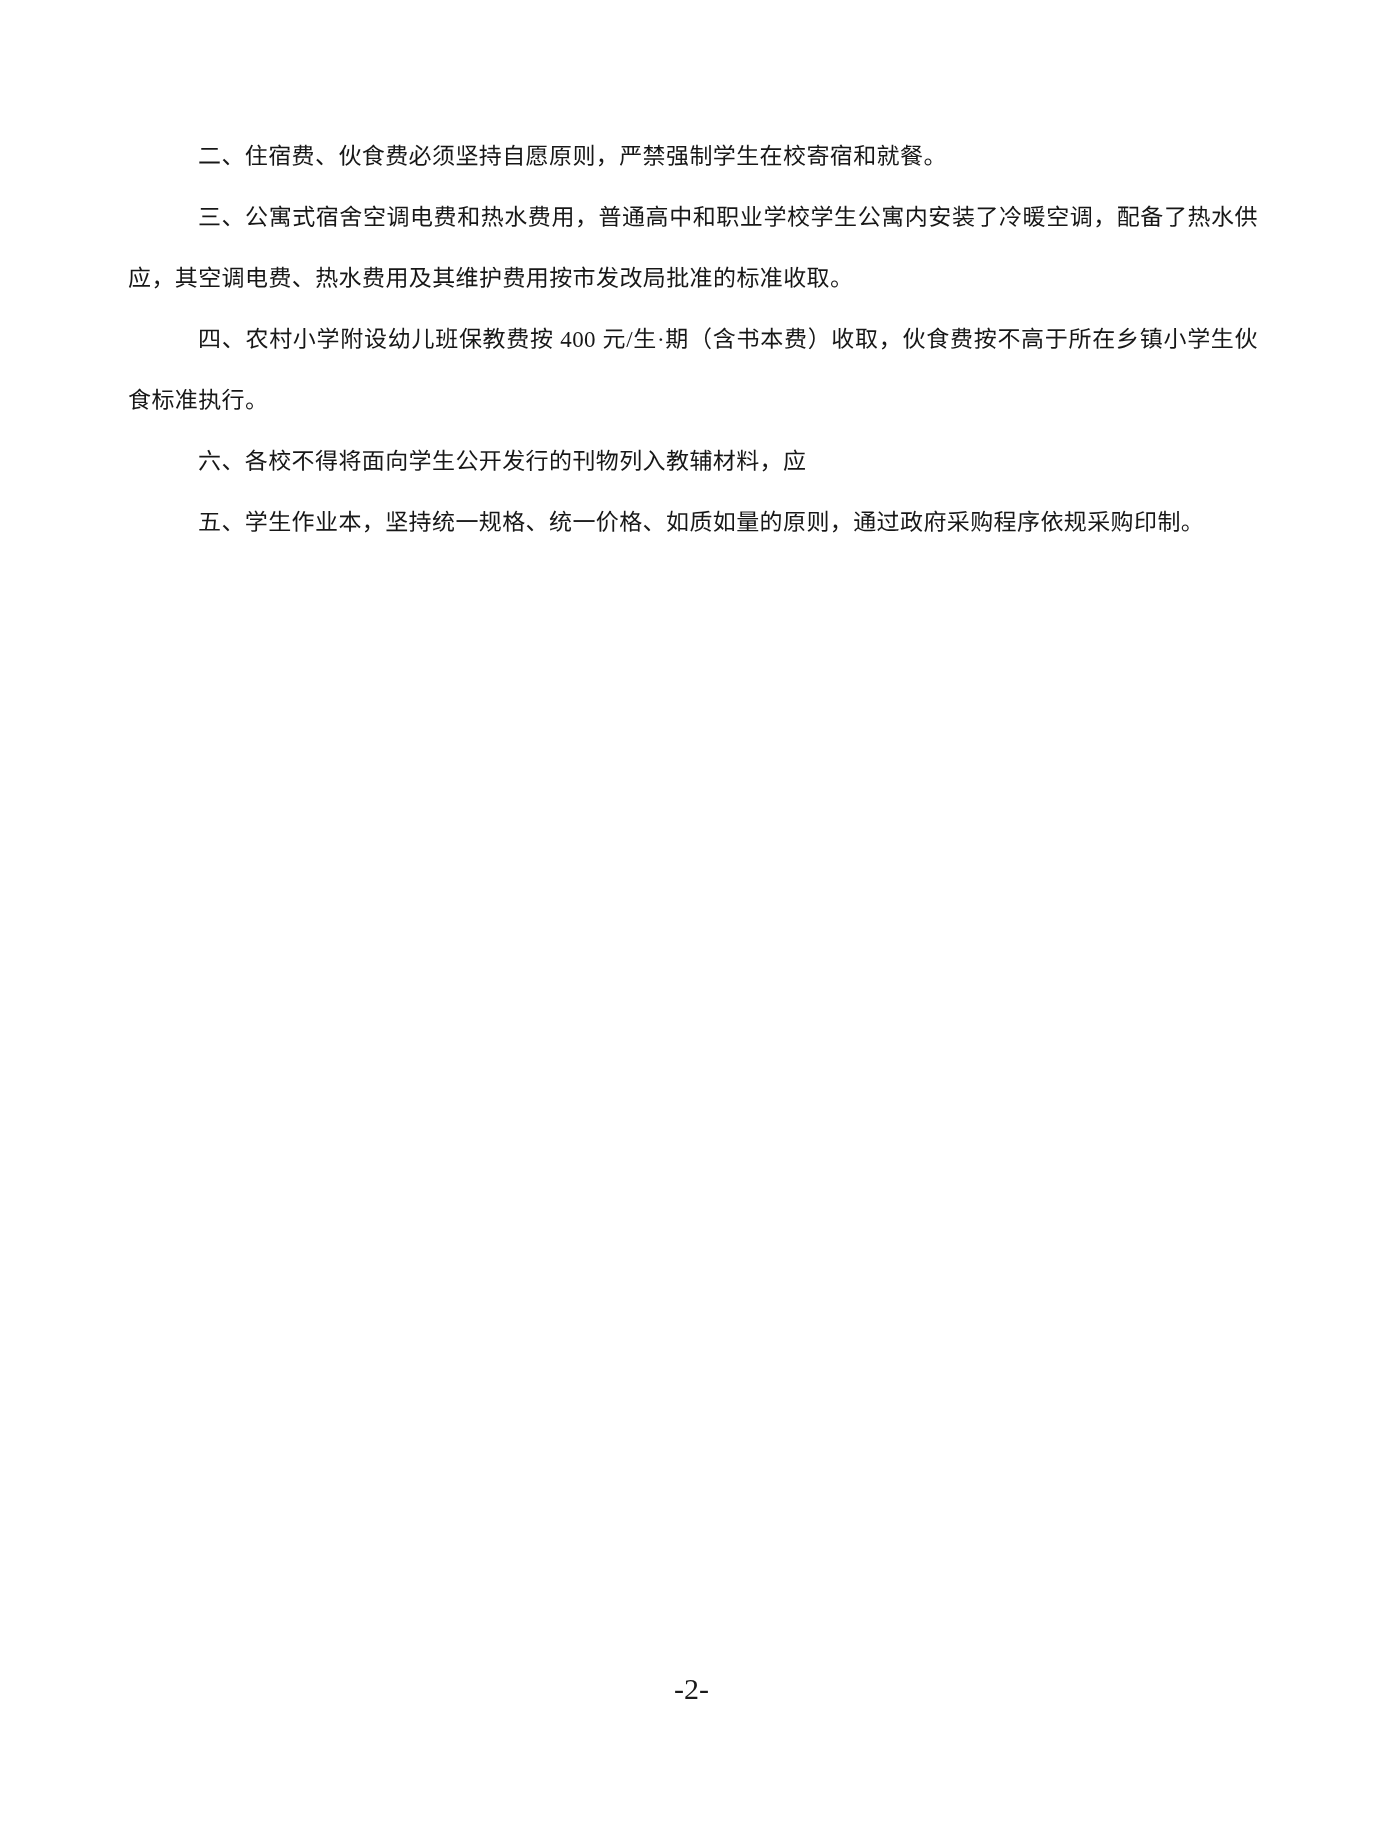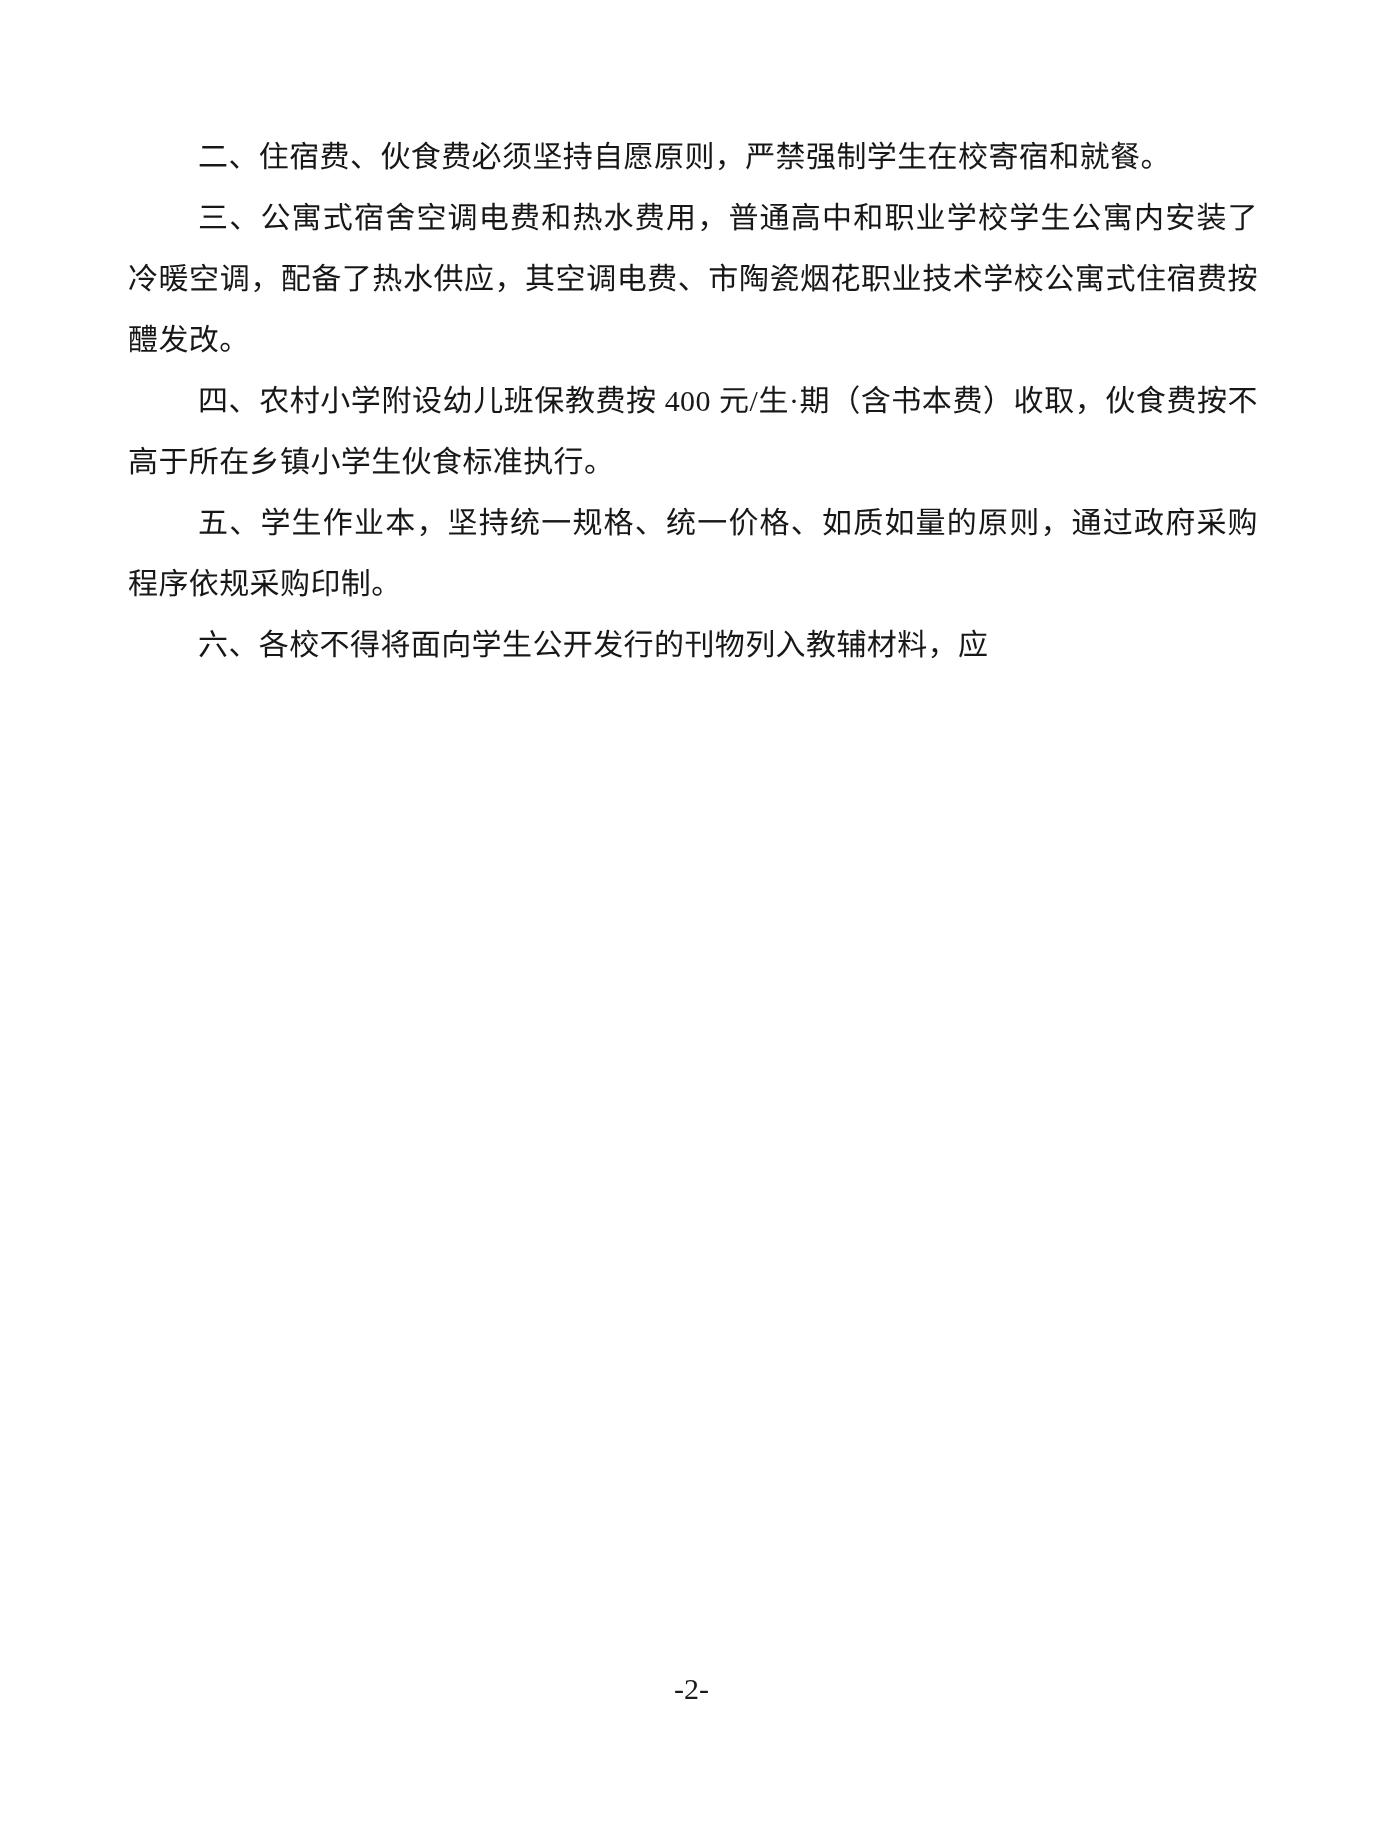--- a/index.html
+++ b/index.html
@@ -23,21 +23,21 @@
     height: 1836px;
     background: #ffffff;
   }
   .content {
     position: absolute;
     left: 128px;
     top: 126px;
     width: 1130px;
   }
   .para {
-    font-size: 30px;
+    font-size: 23px;
     line-height: 61px;
     letter-spacing: 0.4px;
     text-align: justify;
     text-justify: inter-ideograph;
     margin: 0 0 0 0;
     padding: 0;
     text-indent: 70px;
     color: #171717;
     font-weight: 400;
   }
@@ -54,19 +54,19 @@
     color: #1a1a1a;
     font-family: "Liberation Serif", "DejaVu Serif", serif;
   }
 </style>
 </head>
 <body>
 
 <div class="page">
   <div class="content">
     <p class="para">二、住宿费、伙食费必须坚持自愿原则，严禁强制学生在校寄宿和就餐。</p>
-    <p class="para">三、公寓式宿舍空调电费和热水费用，普通高中和职业学校学生公寓内安装了冷暖空调，配备了热水供应，其空调电费、市陶瓷烟花职业技术学校公寓式住宿费按醴发改。</p>
+    <p class="para">三、公寓式宿舍空调电费和热水费用，普通高中和职业学校学生公寓内安装了冷暖空调，配备了热水供应，其空调电费、热水费用及其维护费用按市发改局批准的标准收取。</p>
     <p class="para">四、农村小学附设幼儿班保教费按 400 元/生·期（含书本费）收取，伙食费按不高于所在乡镇小学生伙食标准执行。</p>
+    <p class="para">六、各校不得将面向学生公开发行的刊物列入教辅材料，应</p>
     <p class="para">五、学生作业本，坚持统一规格、统一价格、如质如量的原则，通过政府采购程序依规采购印制。</p>
-    <p class="para">六、各校不得将面向学生公开发行的刊物列入教辅材料，应</p>
   </div>
   <div class="footer">-2-</div>
 </div>
 
 </body></html>

